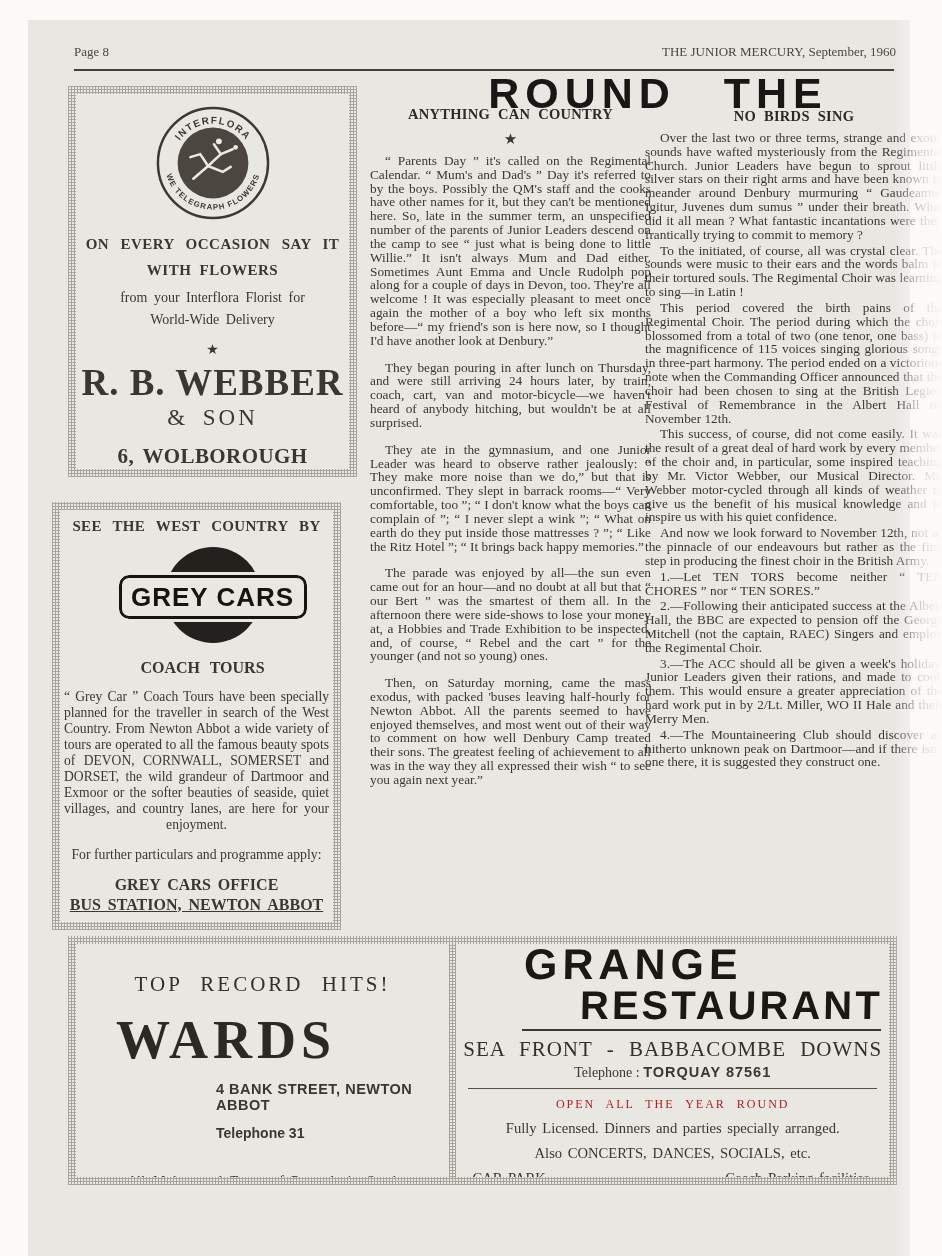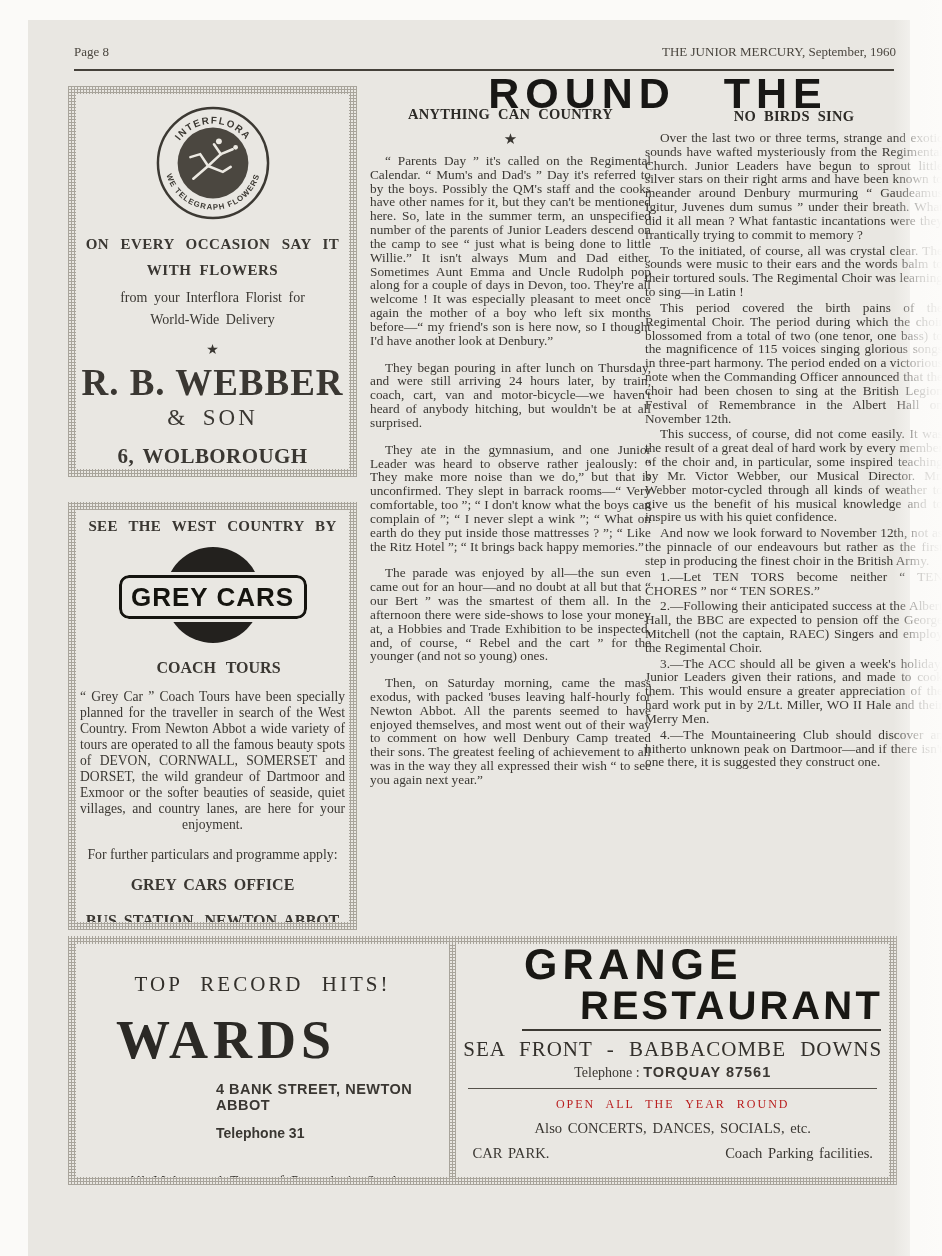--- a/index.html
+++ b/index.html
@@ -30,48 +30,48 @@
   
   .xborder{
     position:absolute;
     background-image:
       repeating-linear-gradient(0deg,#a8a49b 0 1px,transparent 1px 3px),
       repeating-linear-gradient(90deg,#a8a49b 0 1px,transparent 1px 3px);
     padding:8px;box-sizing:border-box;
   }
   .xinner{background:#e9e7e2;width:100%;height:100%;box-sizing:border-box;overflow:hidden;}
   .ad1{left:40px;top:66px;width:289px;height:391px;}
-  .ad2{left:40px;top:482px;width:289px;height:428px;}
+  .ad2{left:24px;top:482px;width:289px;height:428px;}
   .adbottom{left:40px;top:916px;width:829px;height:249px;}
   .center{text-align:center;}
   
   .iflogo{display:block;margin:10px auto 0 auto;}
   .if-line1{font-weight:bold;font-size:15px;letter-spacing:.5px;word-spacing:7px;margin-top:14px;}
   .if-line2{font-weight:bold;font-size:15px;letter-spacing:.5px;word-spacing:4px;margin-top:9px;}
   .if-line3{font-size:14px;margin-top:11px;word-spacing:3px;}
   .if-line4{font-size:14px;margin-top:6px;word-spacing:3px;}
   .if-star{font-size:14px;margin-top:13px;}
   .if-name{font-size:37px;font-weight:bold;letter-spacing:1px;margin-top:6px;line-height:1;}
   .if-name2{font-size:23px;margin-top:4px;letter-spacing:3px;word-spacing:6px;}
   .if-addr{font-weight:bold;font-size:21px;margin-top:13px;letter-spacing:.4px;word-spacing:3px;}
   
   .gc-head{font-weight:bold;font-size:15px;word-spacing:7px;margin-top:8px;letter-spacing:.3px;}
-  .gc-logo{position:relative;width:100%;height:104px;margin-top:10px;}
+  .gc-logo{position:relative;width:100%;height:104px;margin-top:10px;padding-left:32px;}
   .gc-circle{position:absolute;left:50%;top:2px;transform:translateX(-50%);width:96px;height:96px;border-radius:50%;background:#23211e;}
   .gc-plate{
     position:absolute;left:50%;top:30px;transform:translateX(-50%);
     width:182px;height:38px;background:#e9e7e2;border:3px solid #15140f;border-radius:10px;
     outline:3px solid #e9e7e2;display:flex;align-items:center;justify-content:center;
   }
   .gc-plate span{font-family:"Liberation Sans","DejaVu Sans",sans-serif;font-weight:900;font-size:26px;letter-spacing:1px;color:#15140f;}
   .gc-sub{font-weight:bold;font-size:16px;word-spacing:6px;margin-top:10px;padding-left:12px;}
   .gc-body{font-size:13.6px;line-height:1.18;text-align:justify;text-align-last:center;margin:12px 4px 0 4px;}
   .gc-apply{font-size:13.8px;margin-top:13px;line-height:1.25;}
   .gc-office{font-weight:bold;font-size:16px;margin-top:12px;word-spacing:3px;}
-  .gc-station{font-weight:bold;font-size:16px;margin-top:18px;word-spacing:3px;}
+  .gc-station{font-weight:bold;font-size:16px;margin-top:2px;word-spacing:3px;text-decoration:underline;}
   
   .col{position:absolute;}
   .colmid{left:342px;top:86px;width:281px;}
   .colright{left:617px;top:88px;width:298px;}
   .art-title{font-weight:bold;font-size:14.5px;text-align:center;word-spacing:4px;letter-spacing:.3px;color:#2c2a26;}
   .art-star{text-align:center;font-size:15px;margin:7px 0 6px 0;}
   .col p{font-size:13.3px;line-height:1.04;text-align:justify;text-indent:15px;margin:0 0 13px 0;}
   .colright p{margin:0 0 2px 0;}
   .colright .art-title{margin-bottom:6px;}
   .fp-title{font-weight:bold;font-size:14.5px;text-align:center;margin:12px 0 4px 0;word-spacing:2px;color:#2c2a26;}
@@ -204,20 +204,21 @@
           <div class="g-name1">GRANGE</div>
           <div class="g-name2">RESTAURANT</div>
           <div class="g-underline"></div>
           <div class="g-loc">SEA FRONT  -  BABBACOMBE DOWNS</div>
           <div class="g-phoneline">
             <span>Telephone :</span>
             <span class="g-phone">TORQUAY 87561</span>
           </div>
           <div class="g-rule"></div>
           <div class="g-open">OPEN ALL THE YEAR ROUND</div>
+          <div class="g-line">Fully Licensed.  Dinners and parties specially arranged.</div>
           <div class="g-line">Also CONCERTS, DANCES, SOCIALS, etc.</div>
           <div class="g-carpark">
             <span>CAR PARK.</span>
             <span>Coach Parking facilities.</span>
           </div>
 
         </div>
       </div>
     </div>
   </div>

